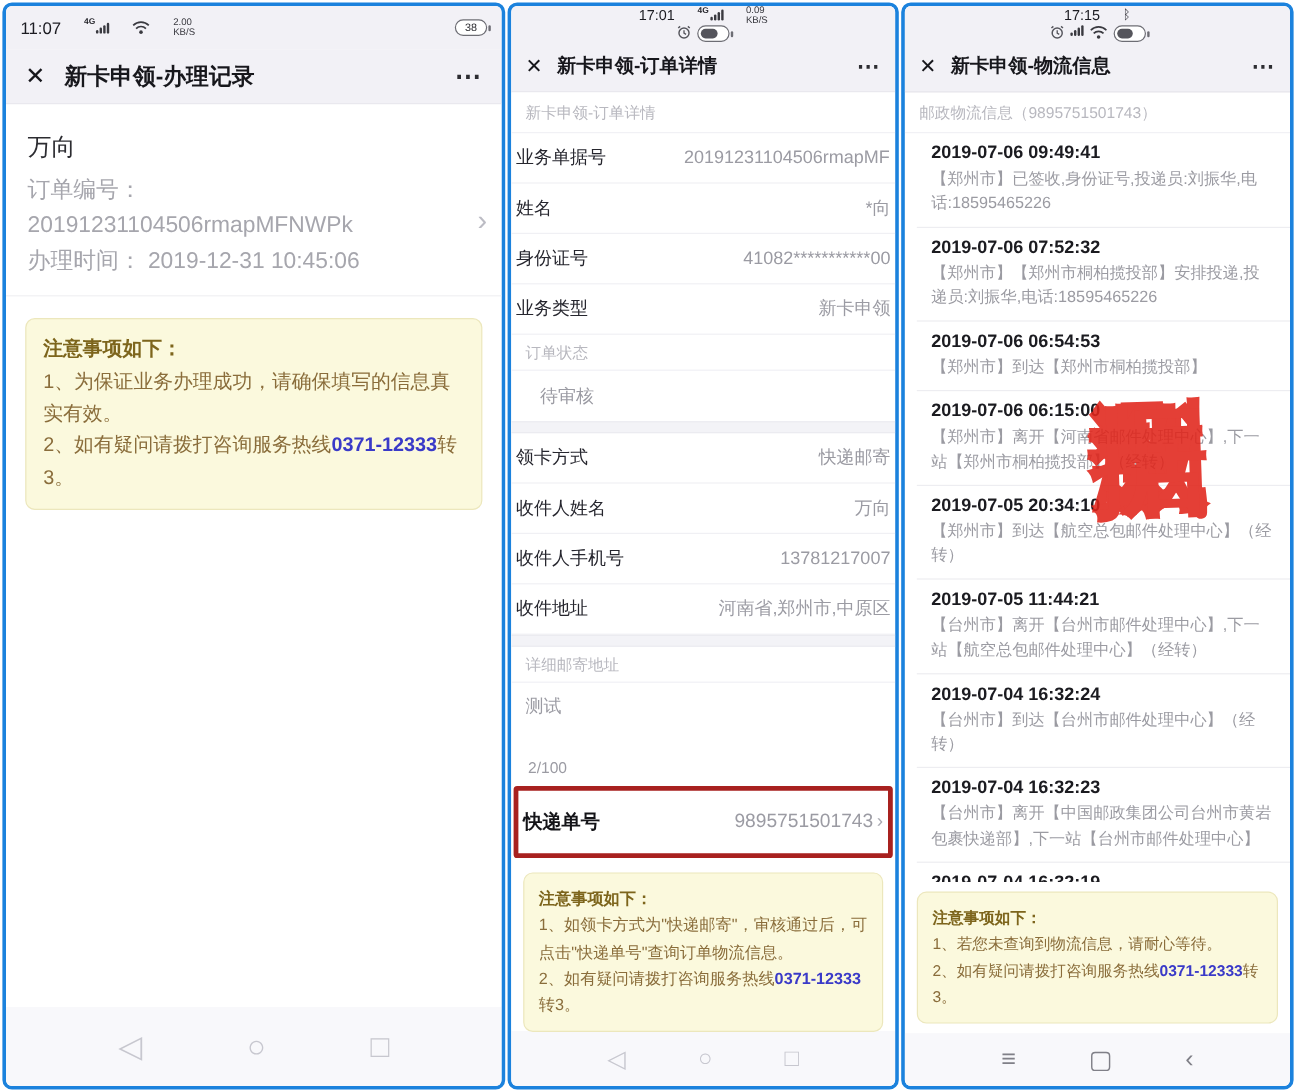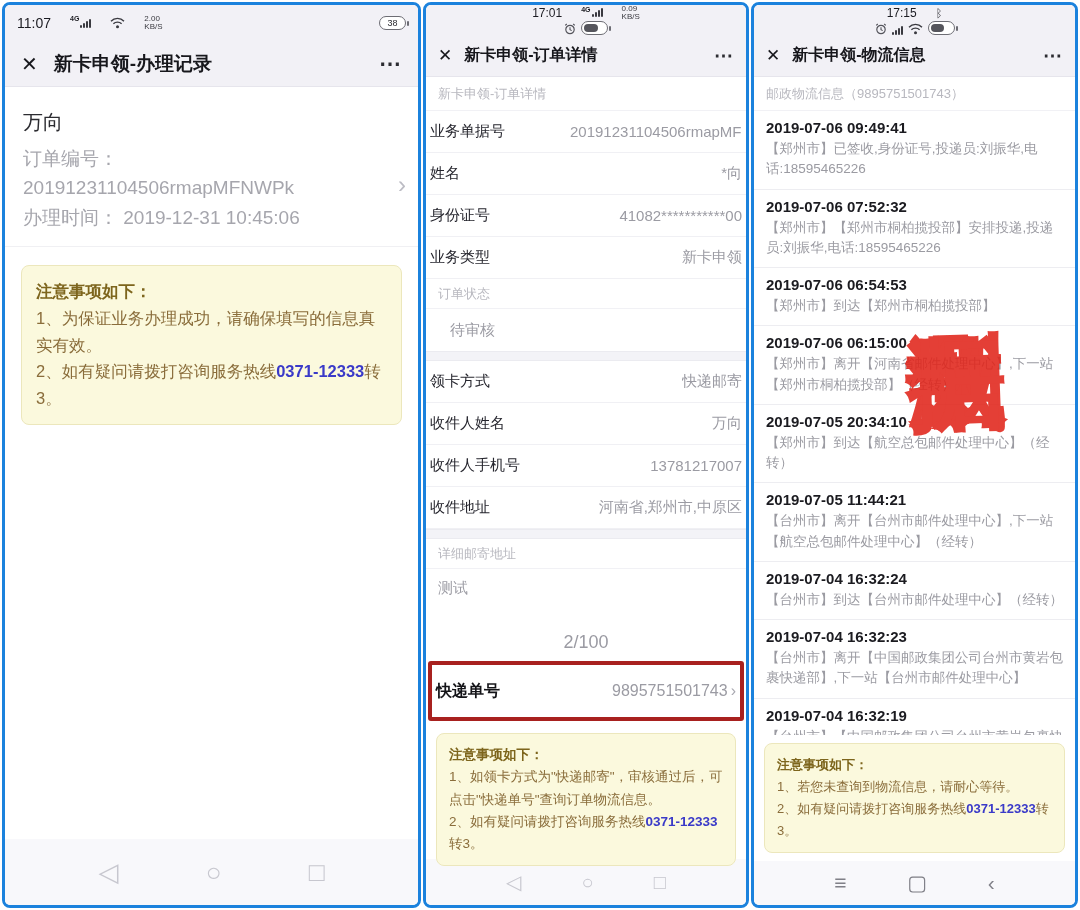--- a/index.html
+++ b/index.html
@@ -12,21 +12,21 @@
   .stage{display:flex; gap:2px; padding:2px; width:1080px; height:910px;}
   .panel{border:3px solid var(--accent-blue); border-radius:8px; background:#fff; overflow:hidden;
          display:flex; flex-direction:column; position:relative;}
   .p1{flex:0 0 419px;} .p2{flex:0 0 326px;} .p3{flex:0 0 327px;}
 
   
   .statusbar{background:#f2f1f6; display:flex; align-items:center; padding:0 12px; color:#1c1c22; flex:0 0 auto;}
   .p1 .statusbar{height:36px; font-size:14px;}
   .p2 .statusbar,.p3 .statusbar{height:30px; font-size:12px;flex-direction:column;}
   .sb-left{display:flex; align-items:center; gap:19px; flex:1;}
-  .sb-right{display:flex; align-items:flex-end; gap:5px;}
+  .sb-right{display:flex; align-items:flex-start; gap:5px;}
   .sigbars{display:inline-flex; align-items:flex-end; gap:1px;}
   .sigbars i{display:block; width:2px; background:#3a3a40; border-radius:1px;}
   .sigbars i:nth-child(1){height:3px;} .sigbars i:nth-child(2){height:5px;}
   .sigbars i:nth-child(3){height:7px;} .sigbars i:nth-child(4){height:9px;}
   .sig4g{font-size:7px; font-weight:700; vertical-align:top; margin-right:1px;}
   .speed{display:inline-flex; flex-direction:column; line-height:1; font-size:8px; color:#3a3a40;}
   .battery{position:relative; width:27px; height:14px; border:1px solid #6d6d74; border-radius:7px;
            display:flex; align-items:center; justify-content:center; font-size:9px; color:#2c2c31; background:#fff;}
   .battery::after{content:""; position:absolute; right:-4px; top:4px; width:2px; height:5px; background:#6d6d74; border-radius:1px;}
   .battery .fill{position:absolute; left:2px; top:2px; bottom:2px; width:55%; background:#55555c; border-radius:5px;}
@@ -70,30 +70,30 @@
         font-size:15px; border-bottom:1px solid #f0f0f4; flex:0 0 auto;}
   .frow .flabel{color:#26262e;}
   .frow .fvalue{color:var(--gray-text); white-space:nowrap; overflow:hidden; max-width:205px; text-align:right;}
   .fvalue.clip{max-width:172px; text-overflow:clip;}
   .seclabel{height:30px; display:flex; align-items:center; padding:0 12px; font-size:13px; color:#b8b8bf;
             border-bottom:1px solid #f1f1f5; flex:0 0 auto;}
   .secvalue{height:42px; display:flex; align-items:center; padding:0 24px; font-size:15px; color:var(--gray-text); flex:0 0 auto;}
   .gap{height:10px; background:#f3f3f7; border-top:1px solid #ebebf0; border-bottom:1px solid #ebebf0; flex:0 0 auto;}
   .addr-value{padding:10px 12px 0; font-size:15px; color:var(--gray-text); flex:0 0 auto;}
   .addr-spacer{flex:1 1 auto; min-height:20px;}
-  .addr-counter{text-align:center; padding:0 14px 8px; font-size:18px; color:var(--gray-text); flex:0 0 auto;margin-top:14px;}
+  .addr-counter{text-align:left; padding:0 14px 8px; font-size:13px; color:var(--gray-text); flex:0 0 auto;margin-top:14px;}
   .redbox{margin:0 2px 4px; border:4px solid var(--redbox-border); border-radius:3px; background:#fff; flex:0 0 auto;}
   .redbox .frow{border-bottom:none; height:52px; font-size:16px;}
   .redbox .flabel{font-weight:700; color:#141418;}
   .redbox .fvalue{max-width:none;}
   .vchev{color:#a9a9b1; margin-left:3px;}
   .p2 .notice{margin:8px 10px 6px; padding:10px 12px; font-size:13.5px; line-height:1.65;}
 
   
-  .entries{flex:1 1 auto; min-height:0; overflow:hidden;}
+  .entries{flex:1 1 auto; min-height:0; overflow:hidden;padding-left:10px;}
   .entry{padding:8px 12px 9px; border-bottom:1px solid #ededf1;}
   .entry .etime{font-size:15px; font-weight:700; color:#1b1b20; margin-bottom:3px;}
   .entry .edesc{font-size:13.5px; color:#9b9ba2; line-height:1.5;}
   .p3 .notice{margin:8px 10px 8px; padding:10px 12px; font-size:13px; line-height:1.7; flex:0 0 auto;}
   .watermark{position:absolute; top:246px; left:150px; writing-mode:vertical-rl; text-orientation:upright;
              font-size:100px; font-weight:700; color:var(--watermark-red); opacity:.88; line-height:1;
              letter-spacing:2px; transform:rotate(-2deg); z-index:6; pointer-events:none;}
 </style>
 </head>
 <body>

